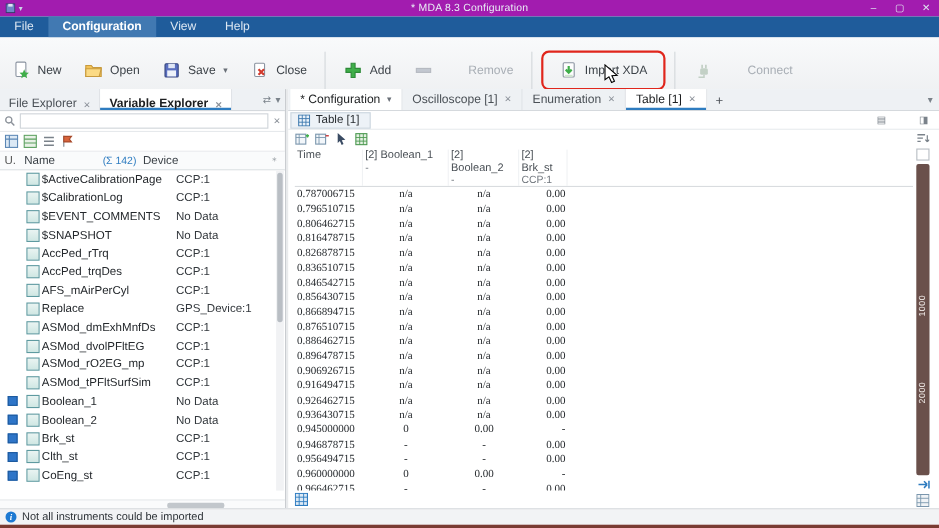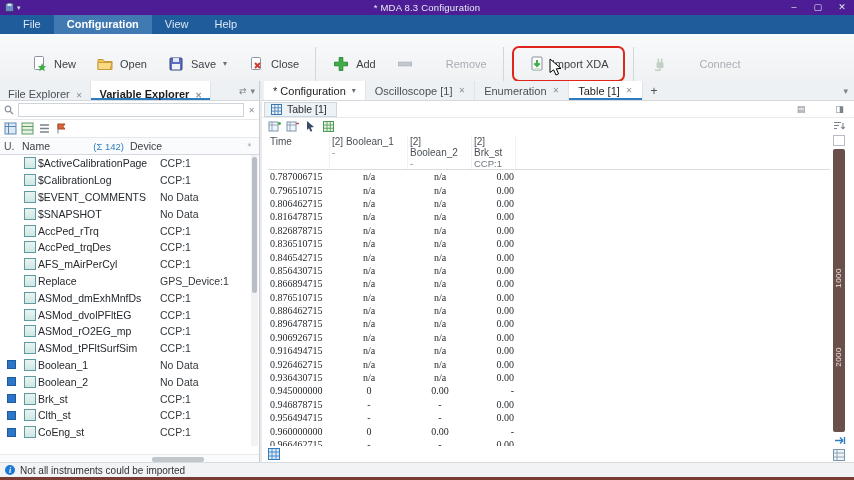--- a/index.html
+++ b/index.html
@@ -2,36 +2,36 @@
 <html><head>
 <meta charset="utf-8">
 <style>
   * { margin:0; padding:0; box-sizing:border-box; }
   html,body { background:#d8d8d8; }
   .screen{
     position:relative; width:854px; height:480px; background:#fff; overflow:hidden;
     font-family:"Liberation Sans", sans-serif; -webkit-font-smoothing:antialiased;
   }
   
-  .titlebar{ position:absolute; left:0; top:0; right:0; height:15px; background:#4c1d95;
+  .titlebar{ position:absolute; left:0; top:0; right:0; height:15px; background:#a21caf;
     display:flex; align-items:center; color:#e9eef5; }
   .qat{ display:flex; align-items:center; gap:3px; padding-left:5px; width:120px; }
   .qat .caret{ font-size:7px; color:#c9d6e6; }
   .win-title{ flex:1; text-align:center; font-size:9.5px; letter-spacing:.2px; }
   .win-controls{ display:flex; width:120px; justify-content:flex-end; }
   .win-btn{ width:24px; height:15px; font-size:9px; line-height:15px; text-align:center; color:#dfe7f0; cursor:default; }
   
   .ribbontabs{ position:absolute; left:0; top:15px; right:0; height:19px; background:#1f5c9b;
-    display:flex; align-items:stretch; padding-left:10px; }
+    display:flex; align-items:stretch; padding-left:0; }
   .rtab{ color:#dce7f2; font-size:11px; line-height:19px; padding:0 13px; }
   .rtab.active{ background:#4179b2; color:#fff; font-weight:bold; }
   
   .toolbar{ position:absolute; left:0; top:34px; right:0; height:60px;
     background:linear-gradient(#f9fafb,#edeff1); border-bottom:1px solid #c9ccd0;
-    display:flex; align-items:center; padding:0 20px; }
+    display:flex; align-items:center; padding:0 0; }
   .tbtn{ display:flex; align-items:center; gap:6px; padding:6px 10px; font-size:11px; color:#3c4248; border-radius:3px; white-space:nowrap; }
   .tbtn .caret{ font-size:8px; color:#6a7078; margin-left:1px; }
   .tbtn.disabled{ color:#a8aeb5;gap:32px; }
   .tbtn.disabled svg{ opacity:.38; filter:grayscale(70%); }
   .tsep{ width:1px; height:34px; background:#d3d7db; margin:0 6px; }
   .annot-wrap{ border:2px solid #e0261c; border-radius:7px; padding:1px 4px; margin:0 2px; }
   
   .main{ position:absolute; left:0; top:81px; right:0; height:381px; display:flex; background:#fff; }
   
   .left-panel{ width:260px; display:flex; flex-direction:column; border-right:1px solid #c9ccd0; min-width:0; }

